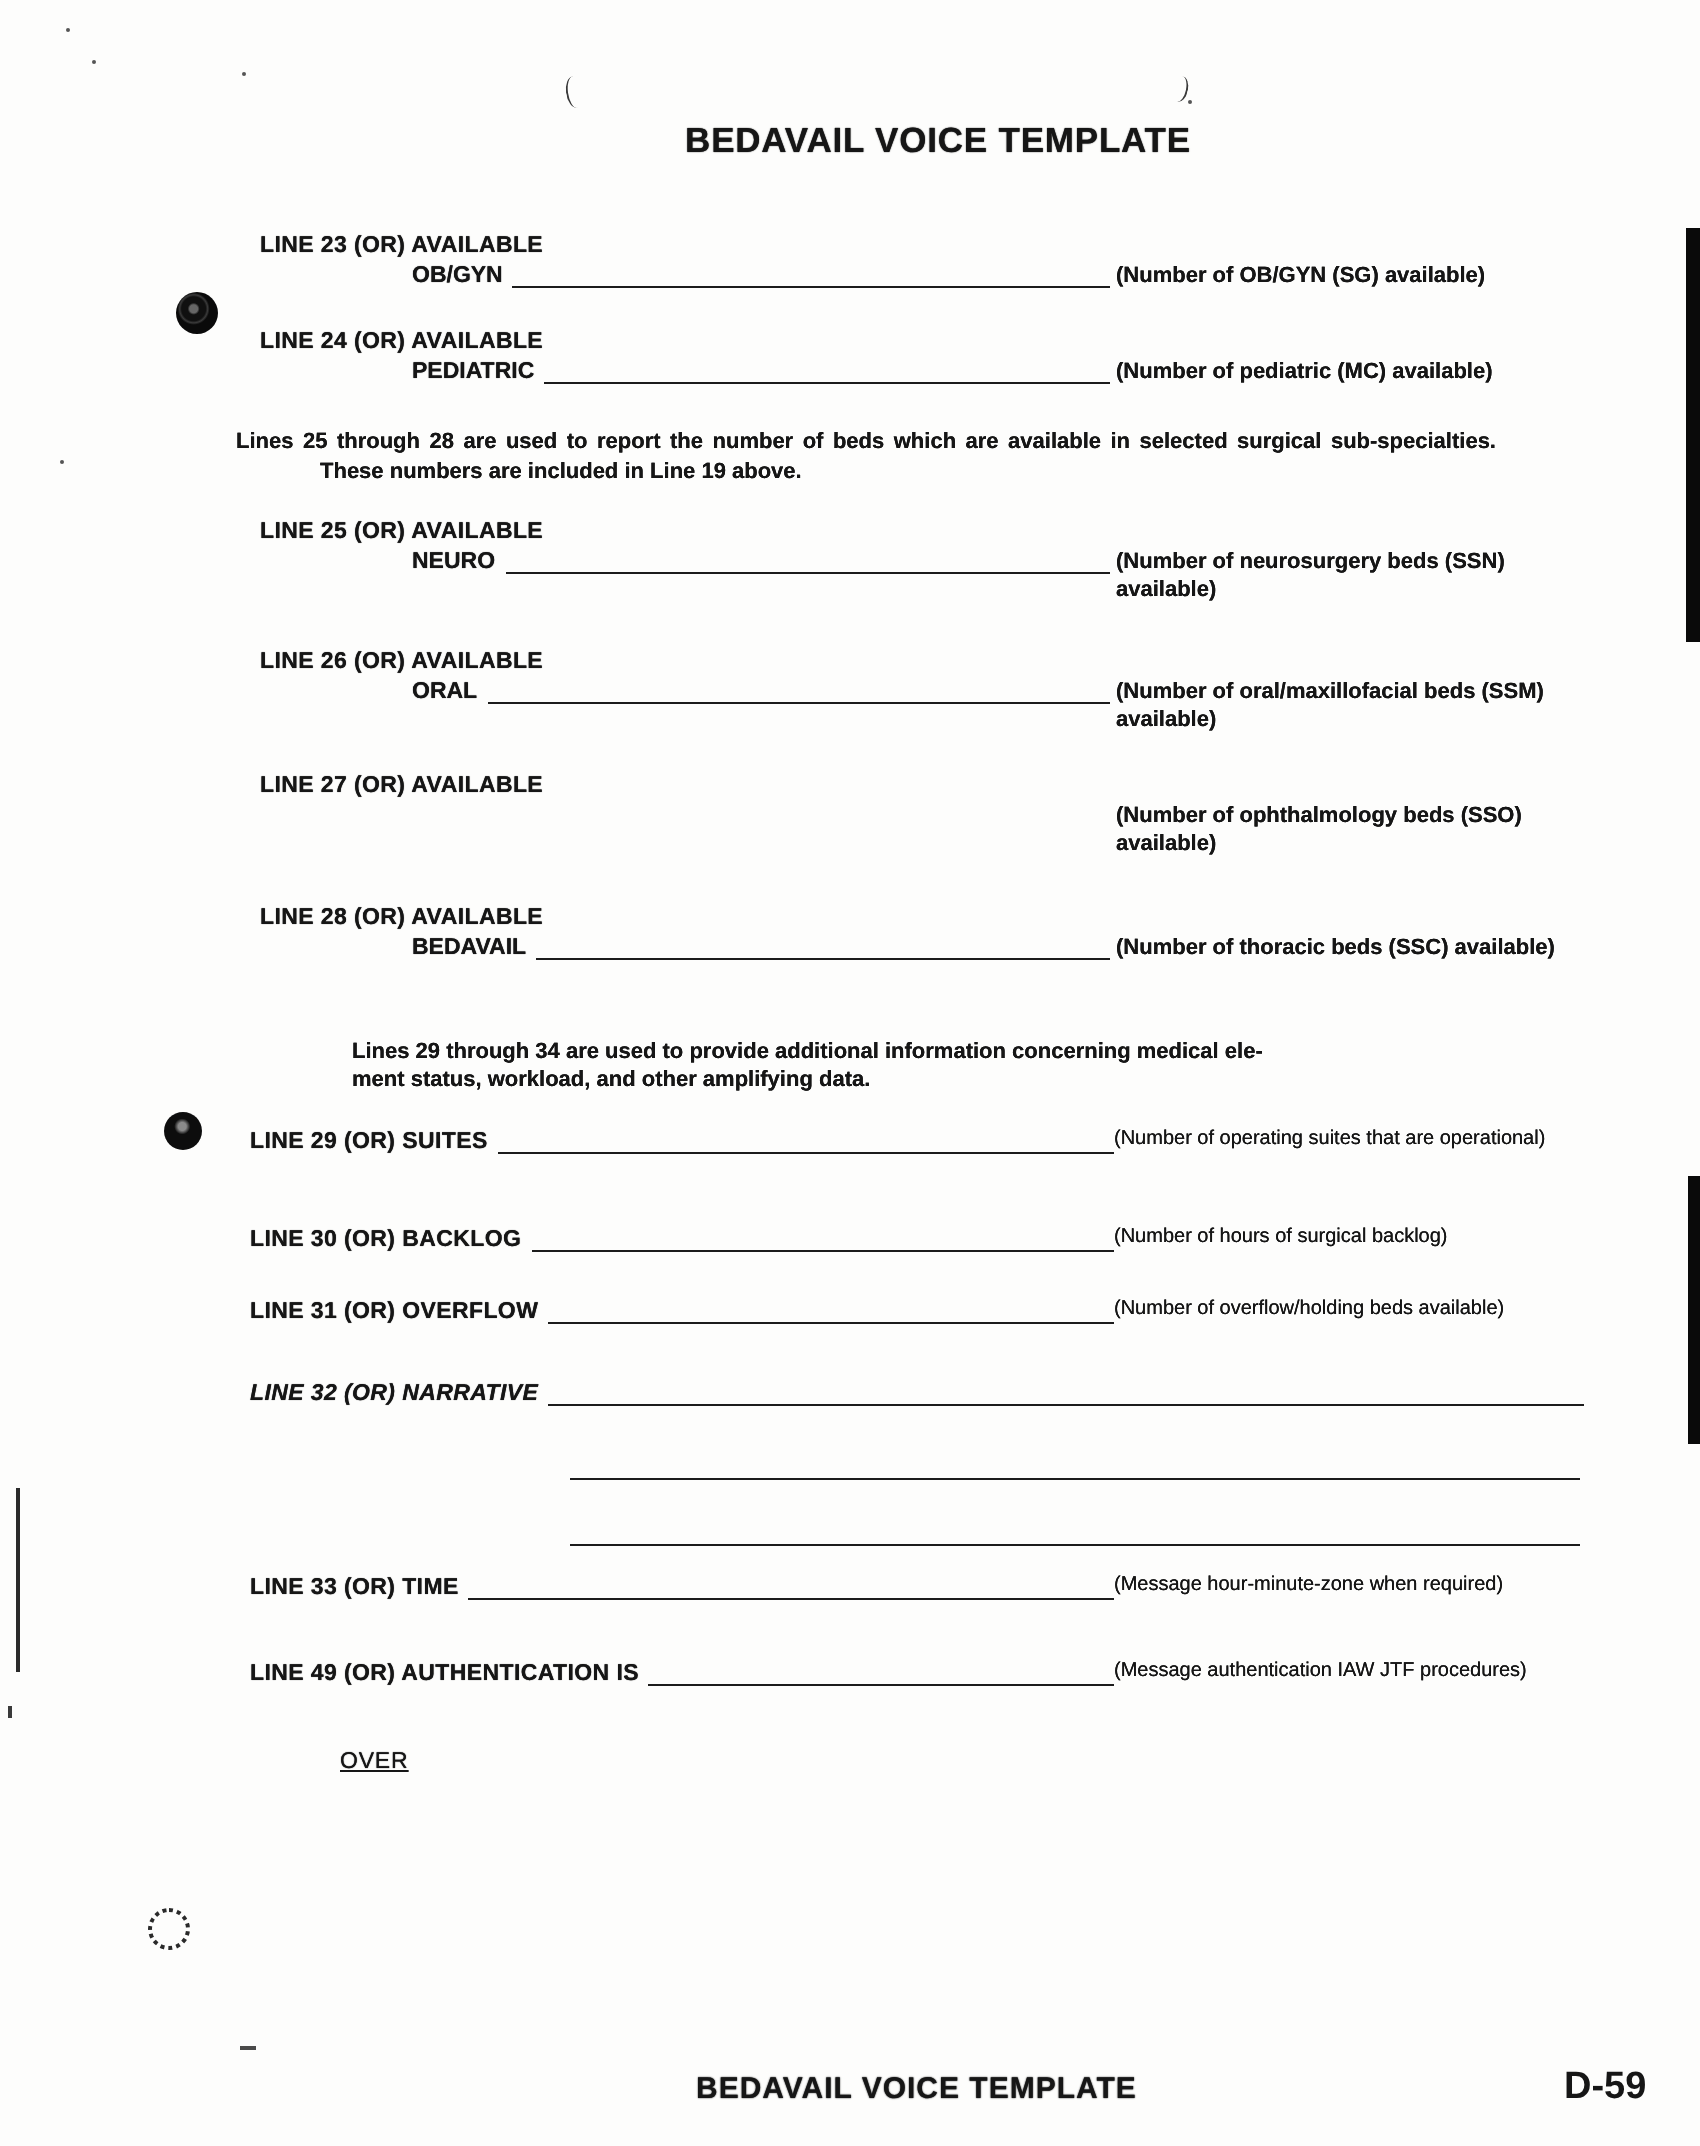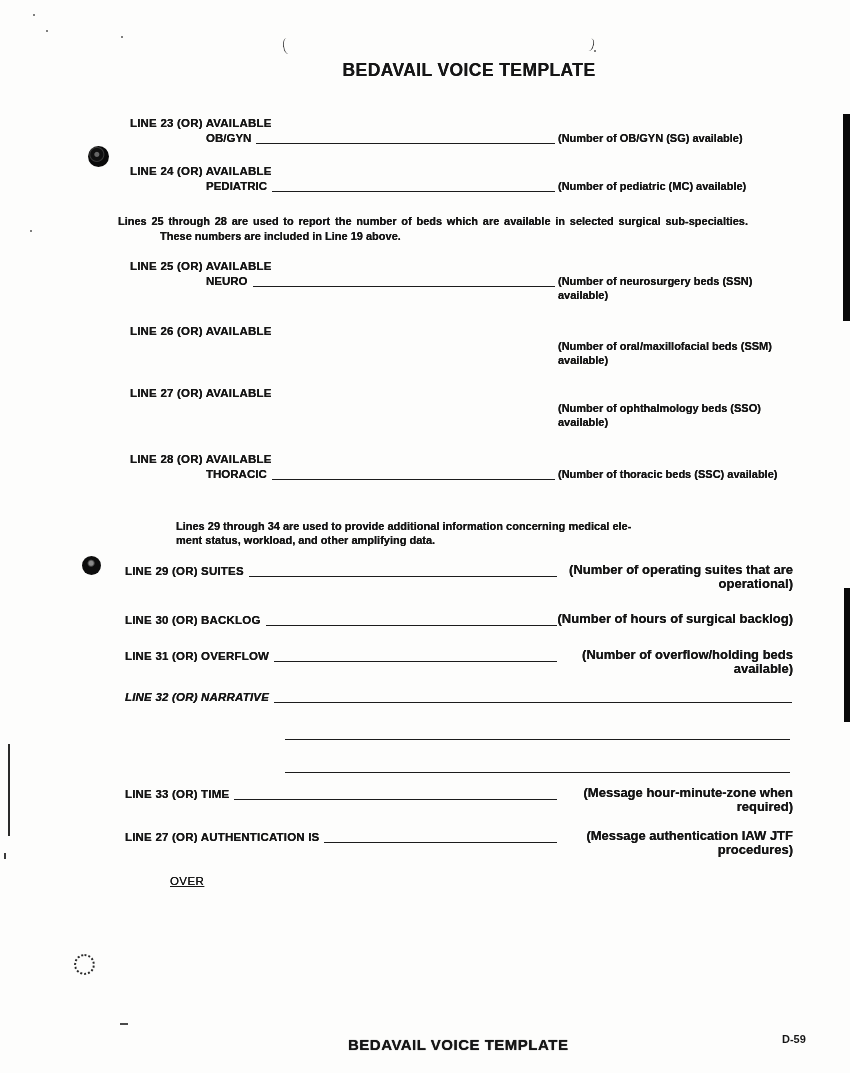--- a/index.html
+++ b/index.html
@@ -38,29 +38,28 @@
     position:absolute; left:428px; top:15px; width:236px;
     font-size:11px; font-weight:600; line-height:13.5px;
     text-shadow:0 0 0.3px #000;
   }
 
   
   .entry1 {
     position:absolute; left:125px; width:667px;
     font-size:11.5px; font-weight:bold;
     text-shadow:0 0 0.4px #000;
-    text-align:right;
   }
   .entry1 .lrow { display:flex; align-items:flex-end; height:15px; width:432px; }
   .entry1 .lrow.full { width:667px;font-style:italic; }
   .entry1 .lbl { white-space:nowrap; padding-right:5px; letter-spacing:0.2px; }
   .entry1 .fill { flex:1; border-bottom:1.6px solid #1c1c1c; height:100%; }
   .entry1 .desc {
     position:absolute; left:432px; top:1px; width:236px;
-    font-size:13px; font-weight:700; line-height:13.5px;
+    font-size:10px; font-weight:400; line-height:13.5px;
     text-shadow:0 0 0.3px #000;
   }
 
   .nline {
     position:absolute; left:285px; width:505px; height:0;
     border-bottom:1.7px solid #1c1c1c;
   }
 
   .p1 {
     position:absolute; top:214px; left:160px; width:588px;
@@ -81,21 +80,21 @@
     text-shadow:0 0 0.5px #000;
   }
 
   .footer-title {
     position:absolute; top:1036px; left:348px;
     font-size:15px; font-weight:bold; letter-spacing:0.5px;
     text-shadow:0 0 0.8px #000;
   }
   .footer-page {
     position:absolute; top:1033px; left:782px;
-    font-size:11px; font-weight:bold;
+    font-size:19px; font-weight:bold;
   }
 
   
   .dot1 {
     position:absolute; left:88px; top:146px; width:21px; height:21px; border-radius:50%;
     background:radial-gradient(circle at 42% 40%, #666 0 2px, #101010 3px 6px, #3a3a3a 7px, #0a0a0a 8px);
   }
   .dot2 {
     position:absolute; left:82px; top:556px; width:19px; height:19px; border-radius:50%;
     background:radial-gradient(circle at 48% 38%, #8a8a8a 0 2px, #0d0d0d 4px);
@@ -152,32 +151,36 @@
     <div class="lbl">LINE 25 (OR) AVAILABLE</div>
     <div class="row">
       <span class="sub">NEURO</span>
       <span class="fill"></span>
     </div>
     <div class="desc">(Number of neurosurgery beds (SSN) available)</div>
   </div>
 
   <div class="entry" style="top:325px">
     <div class="lbl">LINE 26 (OR) AVAILABLE</div>
+    <div class="row">
+      <span class="sub">ORAL</span>
+      <span class="fill"></span>
+    </div>
     <div class="desc">(Number of oral/maxillofacial beds (SSM) available)</div>
   </div>
 
   <div class="entry" style="top:387px">
     <div class="lbl">LINE 27 (OR) AVAILABLE</div>
     <div class="desc">(Number of ophthalmology beds (SSO) available)</div>
   </div>
 
   <div class="entry" style="top:453px">
     <div class="lbl">LINE 28 (OR) AVAILABLE</div>
     <div class="row">
-      <span class="sub">THORACIC</span>
+      <span class="sub">BEDAVAIL</span>
       <span class="fill"></span>
     </div>
     <div class="desc">(Number of thoracic beds (SSC) available)</div>
   </div>
 
   <div class="p2">
     <div>Lines 29 through 34 are used to provide additional information concerning medical ele-</div>
     <div>ment status, workload, and other amplifying data.</div>
   </div>
 
@@ -218,21 +221,21 @@
   <div class="entry1" style="top:785px">
     <div class="lrow">
       <span class="lbl">LINE 33 (OR) TIME</span>
       <span class="fill"></span>
     </div>
     <div class="desc">(Message hour-minute-zone when required)</div>
   </div>
 
   <div class="entry1" style="top:828px">
     <div class="lrow">
-      <span class="lbl">LINE 27 (OR) AUTHENTICATION IS</span>
+      <span class="lbl">LINE 49 (OR) AUTHENTICATION IS</span>
       <span class="fill"></span>
     </div>
     <div class="desc">(Message authentication IAW JTF procedures)</div>
   </div>
 
   <div class="over">OVER</div>
 
   <div class="footer-title">BEDAVAIL VOICE TEMPLATE</div>
   <div class="footer-page">D-59</div>
 

